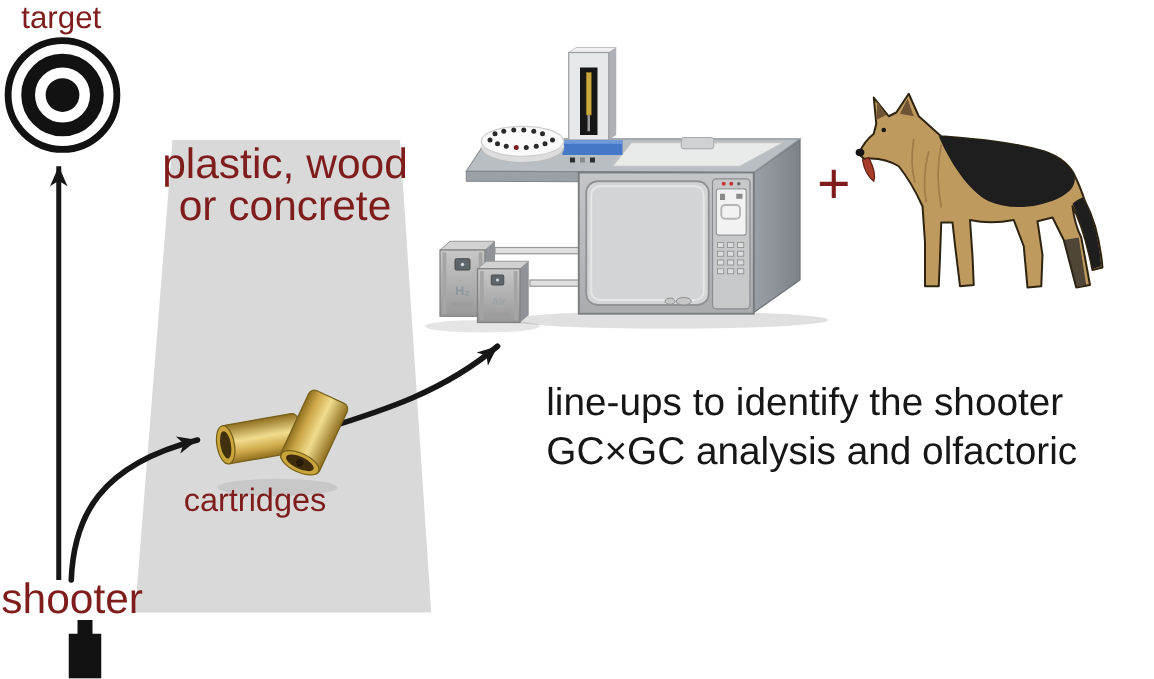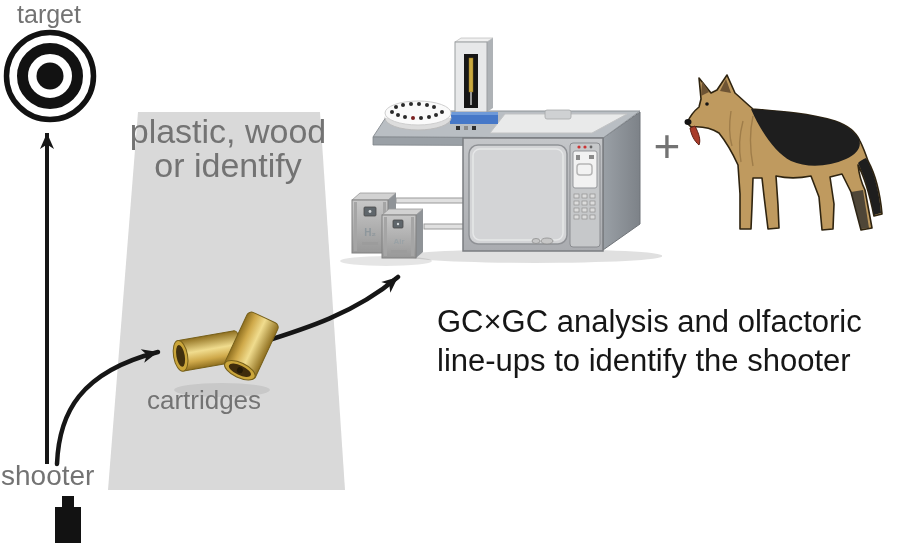--- a/index.html
+++ b/index.html
@@ -1,43 +1,43 @@
 <!DOCTYPE html>
 <html><head>
 <meta charset="utf-8">
 <style>
   html,body{margin:0;padding:0;background:#ffffff;}
   .canvas{
     position:relative;width:923px;height:543px;background:#ffffff;overflow:hidden;
     font-family:"Liberation Sans", sans-serif;color:#161616;
   }
   .abs{position:absolute;}
-  .label{color:#737373;white-space:nowrap;}
+  .label{color:#7f1d1d;white-space:nowrap;}
   .center{text-align:center;}
   #label-target{left:6px;top:0px;width:86px;font-size:25px;}
   #surface-label{left:126px;top:114px;width:204px;font-size:34px;line-height:34px;}
   #label-cartridges{left:134px;top:385px;width:140px;font-size:26px;}
-  #label-shooter{left:1px;top:460px;width:106px;font-size:28px;text-align:left;}
+  #label-shooter{left:1px;top:460px;width:106px;font-size:34px;text-align:left;}
   #plus-sign{left:645px;top:119px;width:44px;font-size:46px;font-weight:400;text-align:center;}
   #caption{left:437px;top:302px;width:480px;font-size:31px;line-height:39px;text-align:left;}
   svg{display:block;}
   .z1{z-index:1}.z2{z-index:2}.z3{z-index:3}.z4{z-index:4}.z5{z-index:5}
 </style>
 </head>
 <body>
 
 <div class="canvas">
 
   <svg class="abs z1" style="left:0;top:0" width="923" height="543" viewBox="0 0 923 543">
     <polygon points="138,112 320,112 345,490 108,490" fill="#d9d9d9"></polygon>
   </svg>
 
   <div class="abs z5 label center" id="surface-label">
     <div>plastic, wood</div>
-    <div>or identify</div>
+    <div>or concrete</div>
   </div>
 
   <div class="abs z5 label center" id="label-target">target</div>
 
   <svg class="abs z3" style="left:3px;top:29px" width="94" height="94" viewBox="0 0 94 94">
     <circle cx="47" cy="47" r="43.5" fill="none" stroke="#121212" stroke-width="5.5"></circle>
     <circle cx="47" cy="47" r="27.5" fill="none" stroke="#121212" stroke-width="11"></circle>
     <circle cx="47" cy="47" r="13.5" fill="#121212"></circle>
   </svg>
 
@@ -257,17 +257,17 @@
     <ellipse cx="5" cy="56" rx="3.5" ry="3" fill="#141414"></ellipse>
 
     <g stroke="#8a6a3c" stroke-width="1.4" opacity="0.6" fill="none">
       <path d="M 60,55 C 56,70 56,85 58,96"></path>
       <path d="M 70,50 C 66,68 67,84 70,100"></path>
       <path d="M 48,45 C 46,58 46,70 49,80"></path>
     </g>
   </svg>
 
   <div class="abs z5" id="caption">
+    <div>line-ups to identify the shooter</div>
     <div>GC×GC analysis and olfactoric</div>
-    <div>line-ups to identify the shooter</div>
   </div>
 
 </div>
 
 </body></html>

